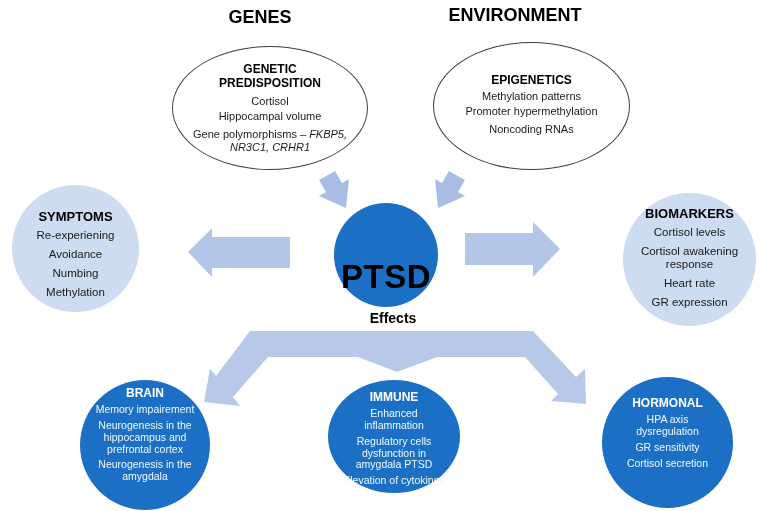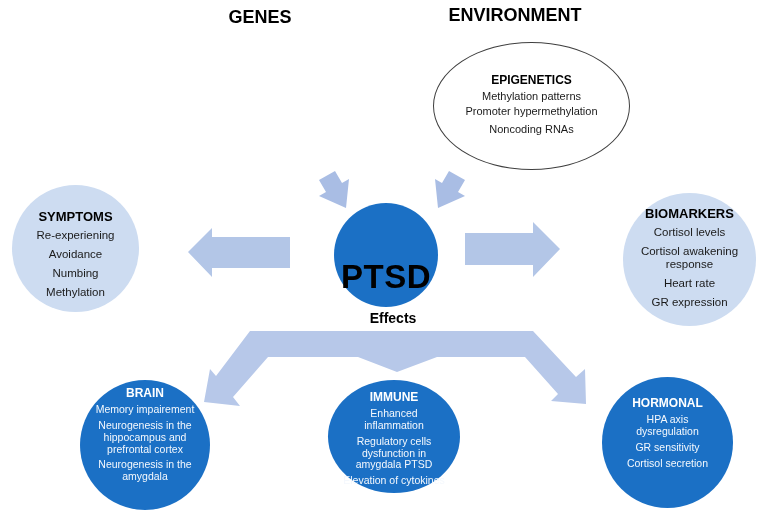--- a/index.html
+++ b/index.html
@@ -37,20 +37,29 @@
     <polygon points="188,252 212,228 212,237 290,237 290,268 212,268 212,277" fill="#b3c6e7"></polygon>
 
     <polygon points="465,233 533,233 533,222 560,249 533,277 533,265 465,265" fill="#b3c6e7"></polygon>
 
     <polygon points="250,331 533,331 576,377 585,369 586,404 551,401 558,394 525,357 437,357 397,372 358,357 268,357 233,397 240,406 204,402 210,369 216,376" fill="#b7c8e9"></polygon>
   </svg>
 
   <div class="hdr" style="left:180px; top:7px;">GENES</div>
   <div class="hdr" style="left:435px; top:5px;">ENVIRONMENT</div>
 
+  <div class="node ellipse" style="left:172px; top:46px; width:196px; height:124px; padding:15px 14px 0;">
+    <div class="e-title">
+      <div>GENETIC</div>
+      <div>PREDISPOSITION</div>
+    </div>
+    <div class="e-item" style="margin-top:5px;">Cortisol</div>
+    <div class="e-item">Hippocampal volume</div>
+    <div class="e-item gap"><span>Gene polymorphisms – </span><i>FKBP5, NR3C1, CRHR1</i></div>
+  </div>
 
   <div class="node ellipse" style="left:433px; top:42px; width:197px; height:128px; padding:30px 10px 0;">
     <div class="e-title">EPIGENETICS</div>
     <div class="e-item" style="margin-top:3px;">Methylation patterns</div>
     <div class="e-item">Promoter hypermethylation</div>
     <div class="e-item gap">Noncoding RNAs</div>
   </div>
 
   <div class="node light" style="left:12px; top:185px; width:127px; height:127px; padding:24px 8px 0;">
     <div class="l-title">SYMPTOMS</div>

